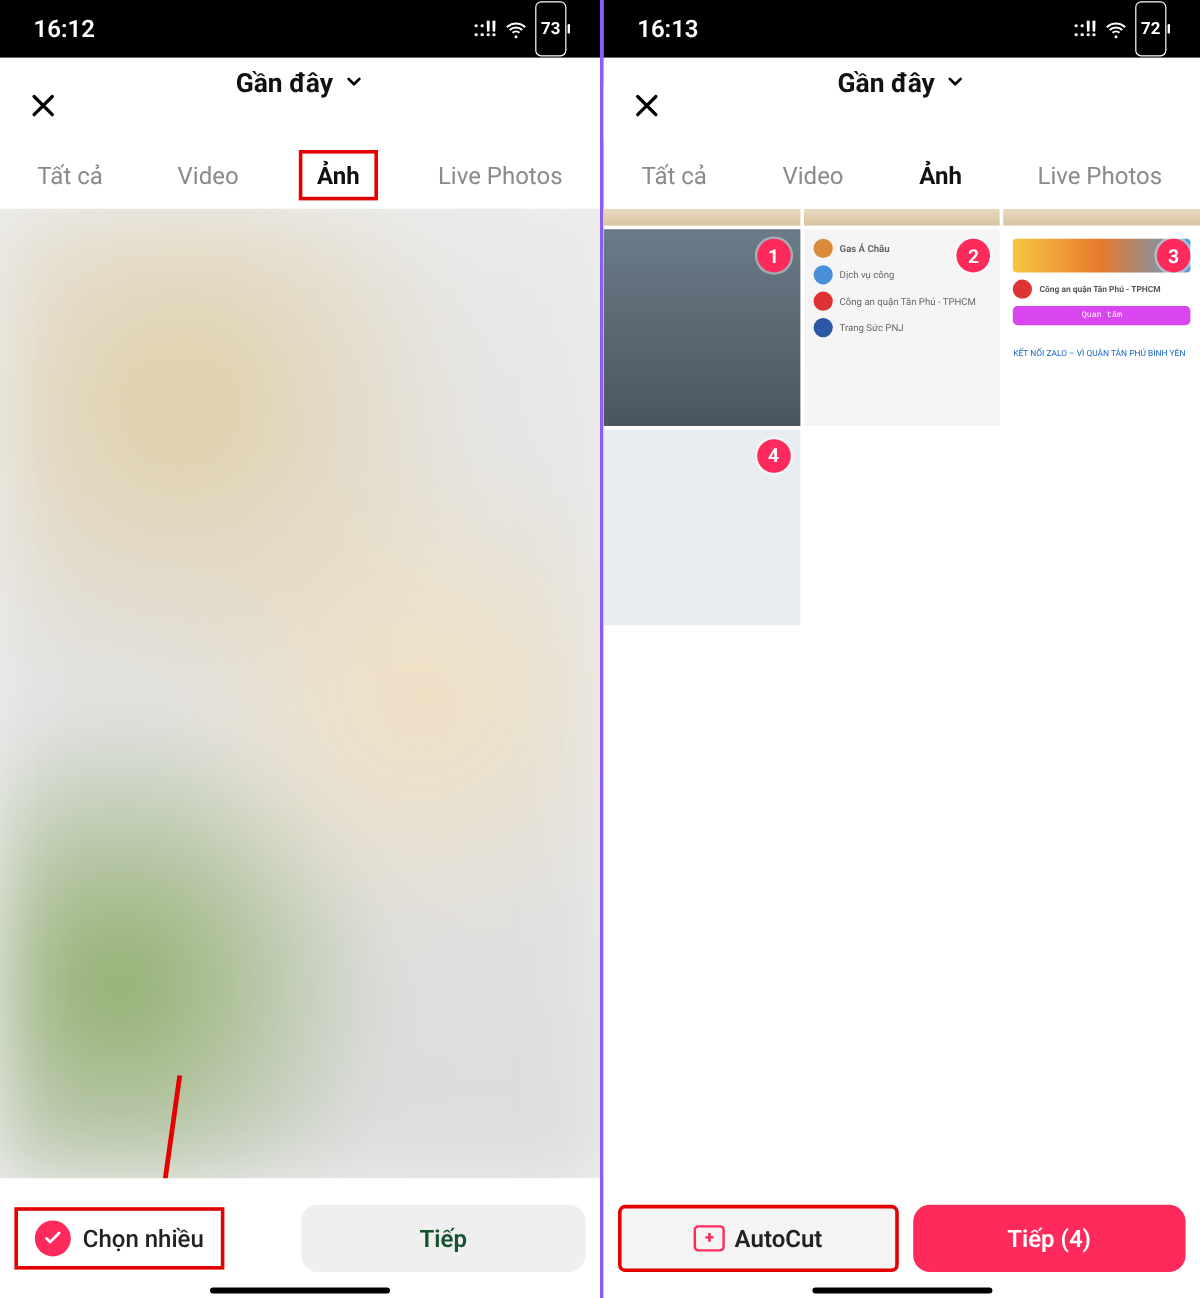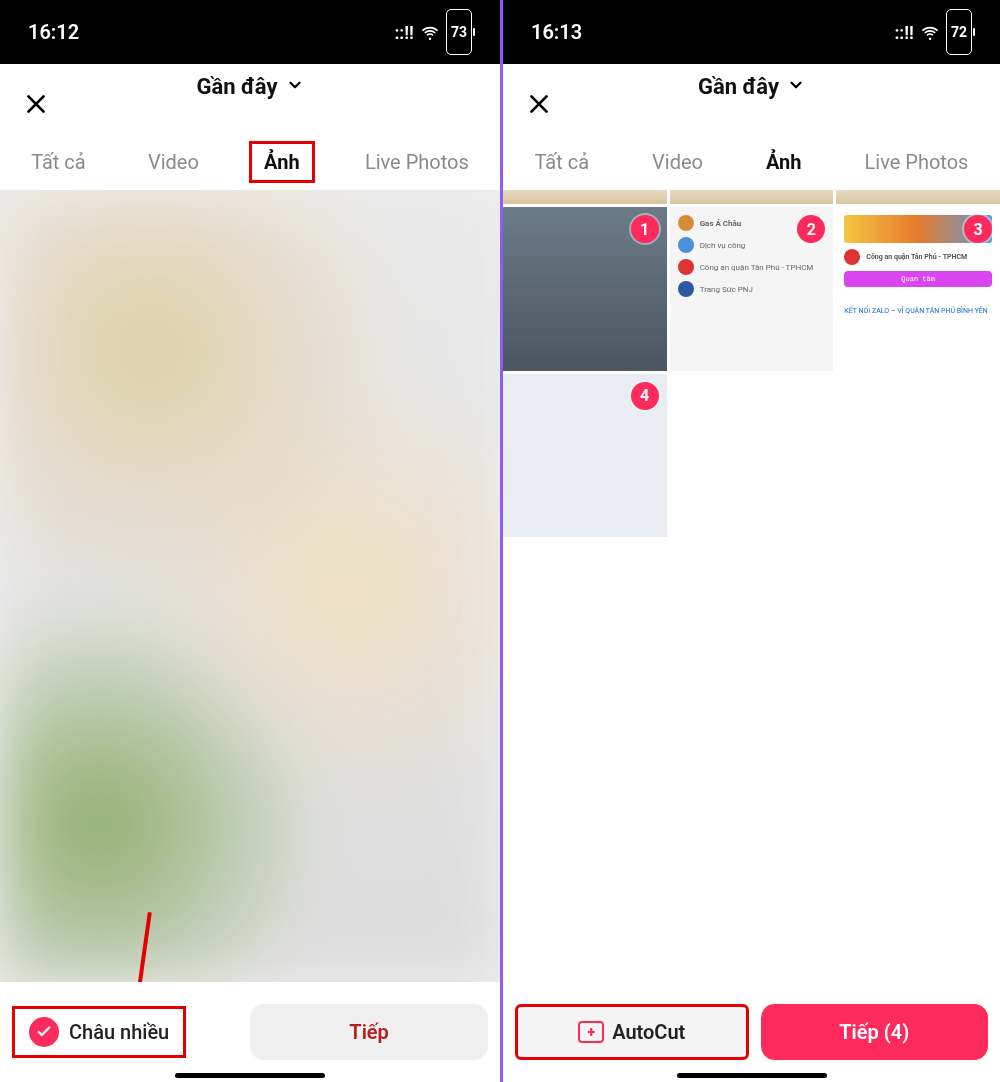--- a/index.html
+++ b/index.html
@@ -16,21 +16,21 @@
     height: 1082px;
     display: flex;
     flex-direction: column;
     position: relative;
     background: #fff;
   }
   .phone + .phone { border-left: 3px solid #8b5cf6; }
 
   
   .status-bar {
-    height: 64px;
+    height: 48px;
     background: #000;
     color: #fff;
     display: flex;
     align-items: center;
     justify-content: space-between;
     padding: 0 28px;
     font-size: 20px;
     font-weight: 600;
   }
   .status-right { display: flex; align-items: center; gap: 6px; }
@@ -194,21 +194,21 @@
   .check-circle svg { width: 18px; height: 18px; }
 
   .pill-btn {
     flex: 1;
     height: 56px;
     border-radius: 14px;
     display: flex; align-items: center; justify-content: center;
     font-size: 20px; font-weight: 600;
     gap: 8px;
   }
-  .pill-grey { background: #efefef; color: #b91c1c; }
+  .pill-grey { background: #efefef; color: #14532d; }
   .pill-pink { background: #ff2a5c; color: #fff; }
   .pill-white { background: #f4f4f4; color: #222; }
   .pill-white.highlight { border: 3px solid #e40000; border-radius: 6px; }
 
   .autocut-icon {
     width: 26px; height: 22px; border: 2px solid #ff2a5c; border-radius: 4px;
     position: relative;
   }
   .autocut-icon::before {
     content: "+"; position: absolute; inset: 0;
@@ -268,21 +268,21 @@
     </div>
   </div>
 
   <div class="bottom-bar">
     <div class="multi-select">
       <span class="check-circle">
         <svg viewBox="0 0 24 24" stroke="#fff" stroke-width="3" fill="none" stroke-linecap="round" stroke-linejoin="round">
             <path d="M5 12l4 4 10-10"></path>
           </svg>
       </span>
-      <span>Châu nhiều</span>
+      <span>Chọn nhiều</span>
     </div>
     <div class="spacer"></div>
     <div class="pill-btn pill-grey">
       <span>Tiếp</span>
     </div>
     <div class="home-indicator"></div>
   </div>
 </div>
 
 <div class="phone">

